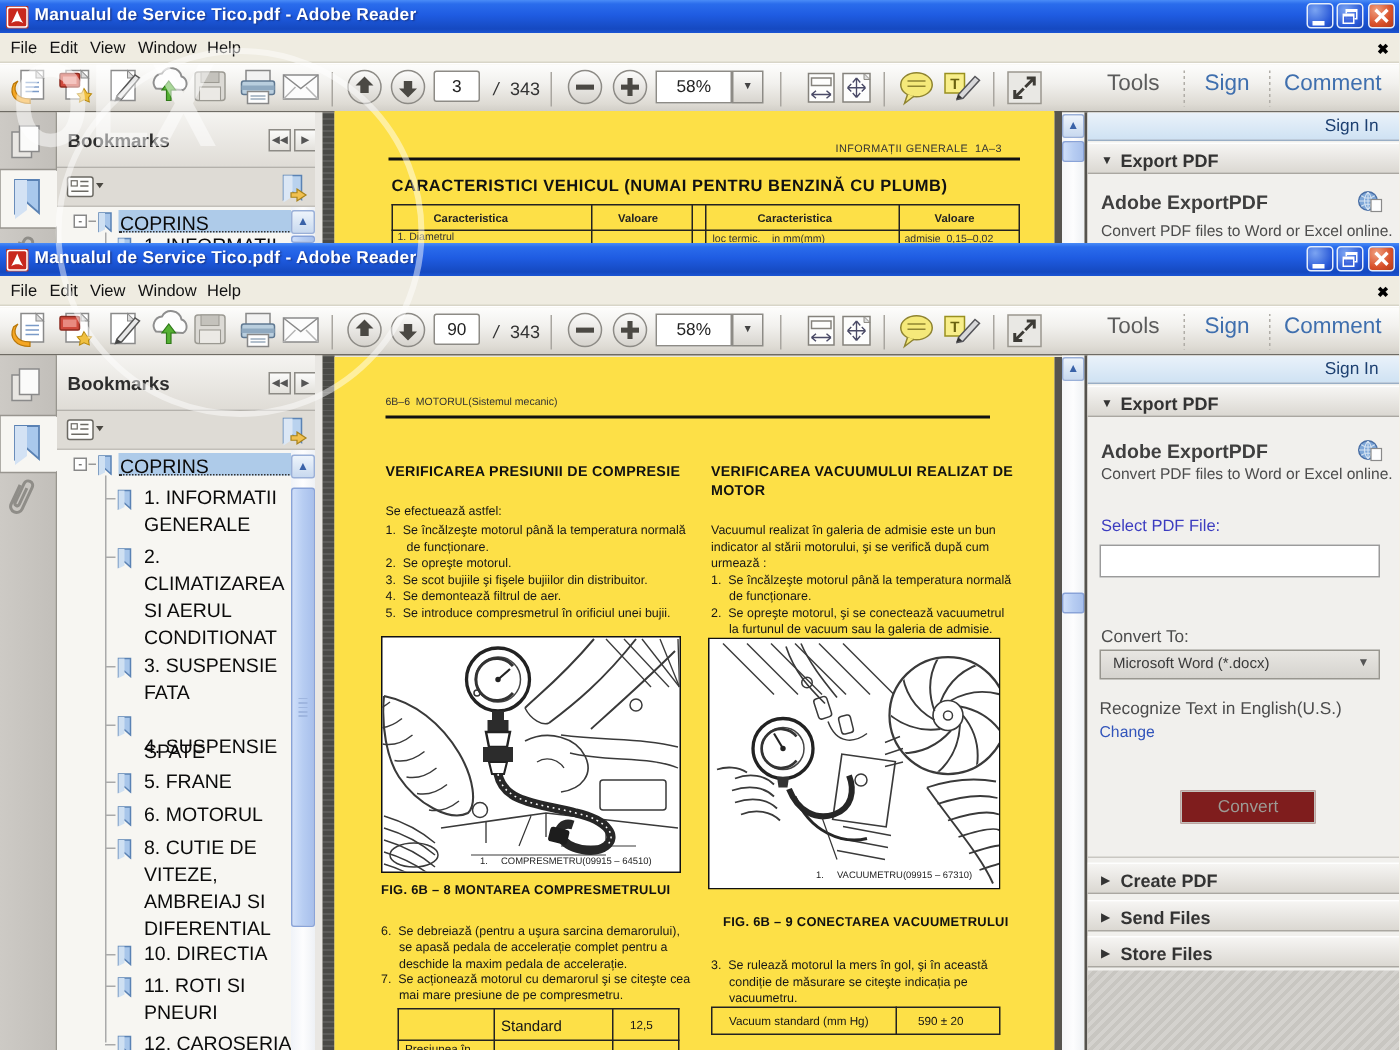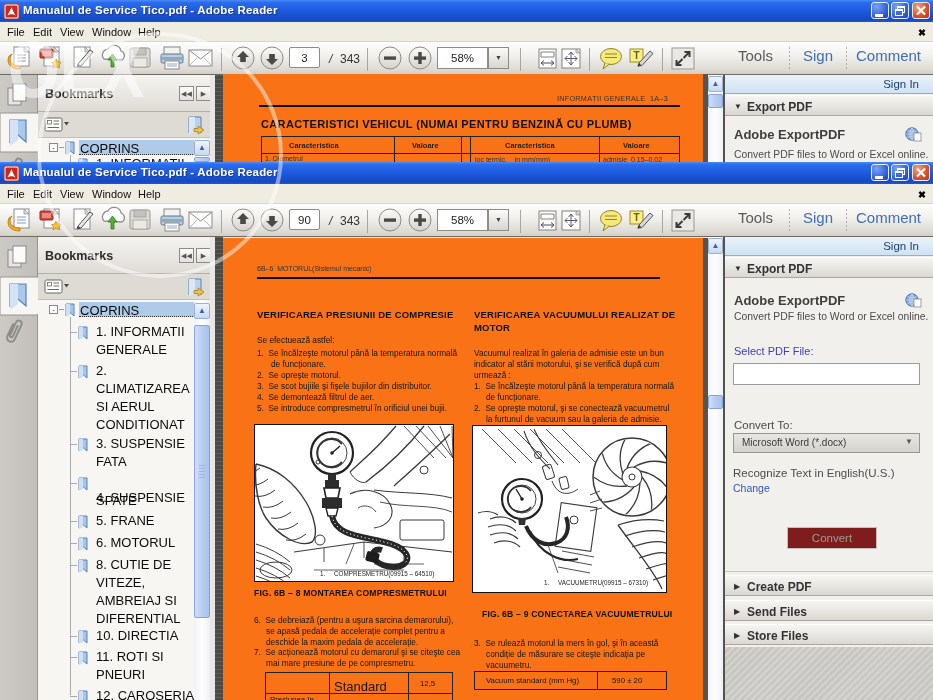--- a/index.html
+++ b/index.html
@@ -27,21 +27,21 @@
 
 .strip{position:absolute;left:0;width:38px;background:linear-gradient(90deg,#cdcac5,#c2bfba);border-right:1px solid #98958f}
 .bpanel{position:absolute;left:38px;width:172px;background:#f7f6f2}
 .bphead{position:absolute;left:0;width:172px;height:37px;background:linear-gradient(#f5f4f1,#dfdcd6);border-bottom:1px solid #b4b1ab}
 .bphead b{position:absolute;left:7px;top:12px;font-size:12.5px;color:#2d2d2d}
 .hbtn{position:absolute;top:11px;width:15px;height:15px;border:1px solid #8d8b86;background:linear-gradient(#fbfbfa,#e3e1dc);font-size:7px;text-align:center;line-height:14px;color:#555}
 .bopts{position:absolute;left:0;width:172px;height:26px;background:#dedbd5;border-bottom:1px solid #c2bfb9}
 .splitter{position:absolute;width:13px}
 .splitl{position:absolute;left:0;width:5px;height:100%;background:#e9e7e3}
 .splitd{position:absolute;left:5px;width:8px;height:100%;background:#4a4a46;background-image:repeating-linear-gradient(rgba(255,255,255,.10) 0 1px,transparent 1px 4px)}
-.page{position:absolute;background:#f97316;color:#1b1b1b}
+.page{position:absolute;background:#fde047;color:#1b1b1b}
 .pshadow{position:absolute;width:5px;background:#56544f}
 .dsb{position:absolute;width:15px;background:linear-gradient(90deg,#f4f6f8,#fdfdfe 50%,#eef1f4)}
 .sbup{position:absolute;left:0;width:15px;height:16px;background:linear-gradient(#eef4fb,#c8d9ef);border:1px solid #9ab0d8;border-radius:2px;color:#3a62a8;font-size:8px;text-align:center;line-height:14px;font-weight:bold}
 .sbthumb{position:absolute;left:0;width:15px;background:linear-gradient(90deg,#cfdffa,#b7cdf2 50%,#a8c0ec);border:1px solid #89a3d8;border-radius:2px}
 .rborder{position:absolute;width:2px;background:#55534e}
 .rpanel{position:absolute;width:208px;background:#f1f0ed;overflow:hidden}
 .signin{position:absolute;left:0;top:0;width:208px;height:19px;background:linear-gradient(#eaf2fa,#cfe2f3);border-bottom:1px solid #99aec5}
 .signin b{position:absolute;right:14px;top:3px;font-weight:normal;font-size:11.5px;color:#1c3f70}
 .phead{position:absolute;left:0;width:208px;height:21px;background:linear-gradient(#f6f5f3,#dbd8d2);border-top:1px solid #fefefe;border-bottom:1px solid #aaa7a1}
 .phead b{position:absolute;left:22px;top:4px;font-size:12px;color:#333}
@@ -681,21 +681,21 @@
         <div class="dt" style="left:43px;top:399px">deschide la maxim pedala de accelerație.</div>
         <div class="dt" style="left:31px;top:409px">7.&nbsp; Se acționează motorul cu demarorul şi se citeşte cea</div>
         <div class="dt" style="left:43px;top:420px">mai mare presiune de pe compresmetru.</div>
         <div class="dt" style="left:251px;top:400px">3.&nbsp; Se rulează motorul la mers în gol, şi în această</div>
         <div class="dt" style="left:263px;top:411px">condiție de măsurare se citeşte indicația pe</div>
         <div class="dt" style="left:263px;top:422px">vacuumetru.</div>
         <div class="abs" style="left:42px;top:434px;width:188px;height:28px;border:1px solid #222;border-bottom:none"></div>
         <div class="abs" style="left:106px;top:434px;width:1px;height:28px;background:#222"></div>
         <div class="abs" style="left:185px;top:434px;width:1px;height:28px;background:#222"></div>
         <div class="abs" style="left:42px;top:455px;width:188px;height:1px;background:#222"></div>
-        <div class="dt" style="left:111px;top:441px;font-size:13px">Standard</div>
+        <div class="dt" style="left:111px;top:441px;font-size:10px">Standard</div>
         <div class="dt" style="left:197px;top:441px;font-size:7.8px">12,5</div>
         <div class="dt" style="left:47px;top:457px;font-size:7.8px">Presiunea în</div>
         <div class="abs" style="left:251px;top:433px;width:193px;height:19px;border:1px solid #222"></div>
         <div class="abs" style="left:374px;top:433px;width:1px;height:19px;background:#222"></div>
         <div class="dt" style="left:263px;top:438px;font-size:7.8px">Vacuum standard (mm Hg)</div>
         <div class="dt" style="left:389px;top:438px;font-size:7.8px">590 ± 20</div>
       </div>
   <div class="pshadow" style="left:703px;top:76px;height:462px"></div>
   <div class="dsb" style="left:708px;top:75px;height:463px">
     <div class="sbup" style="top:1px">▲</div>

